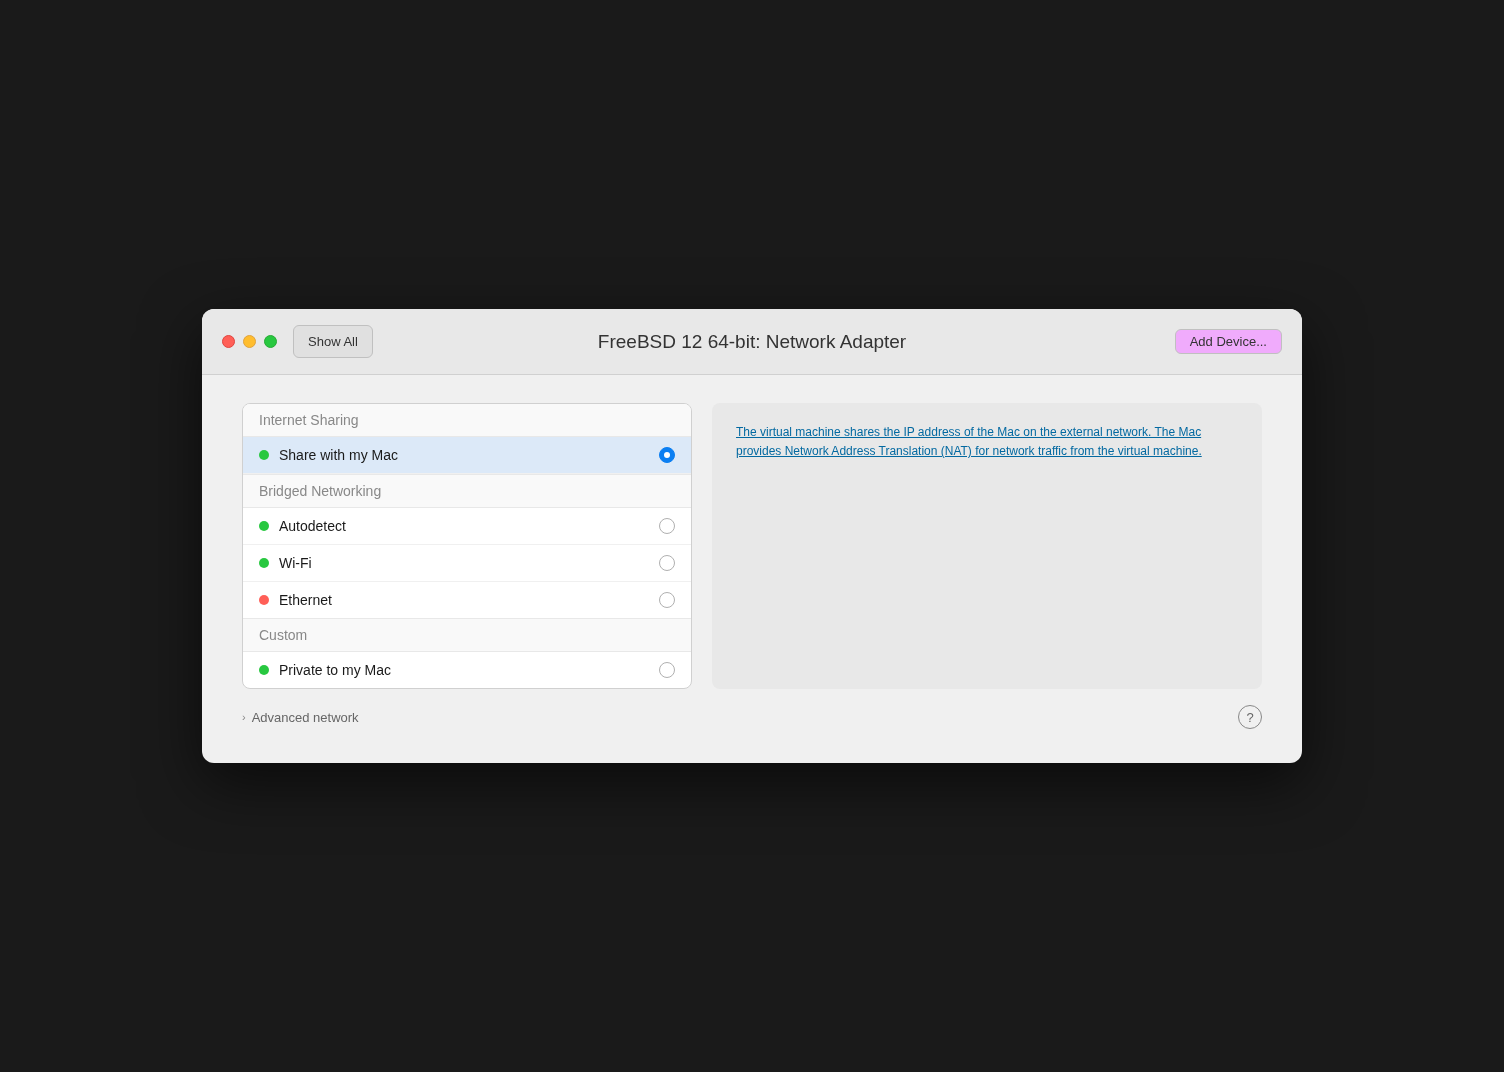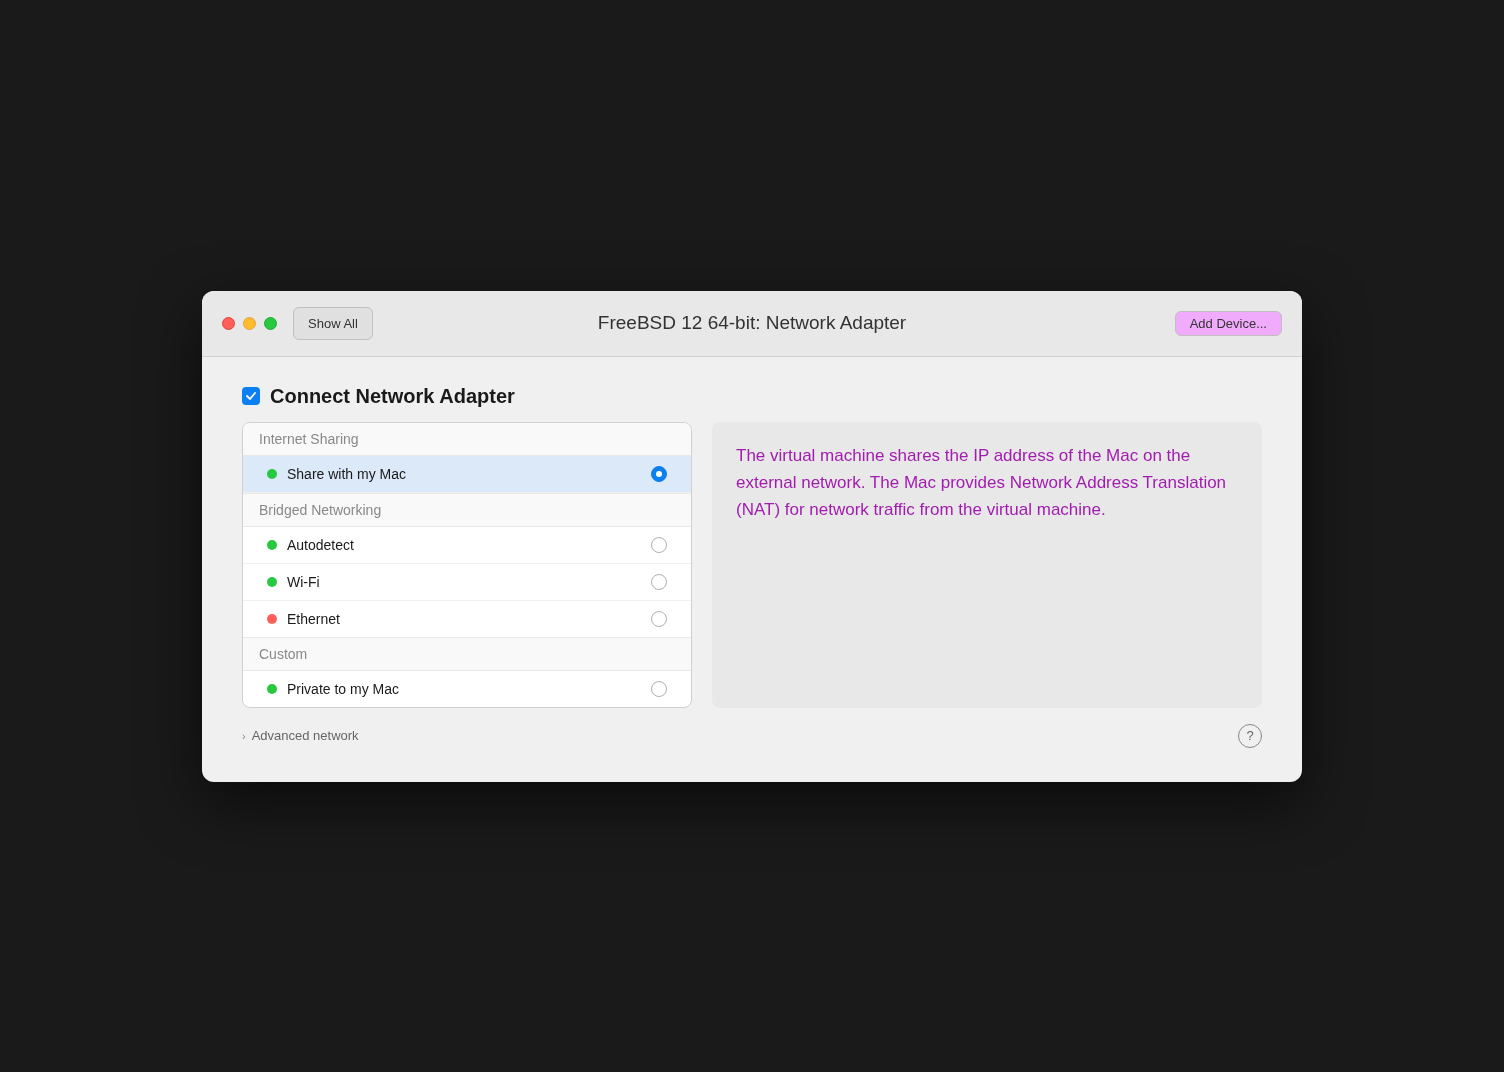--- a/index.html
+++ b/index.html
@@ -142,21 +142,21 @@
       font-size: 14px;
       font-weight: 400;
       color: #888;
       background: #f9f9f9;
       border-bottom: 1px solid #e8e8e8;
     }
 
     .network-item {
       display: flex;
       align-items: center;
-      padding: 10px 24px;
+      padding: 10px 16px;
       cursor: pointer;
       border-bottom: 1px solid #f0f0f0;
       gap: 10px;
     }
 
     .network-item.selected {
       background: #dce9f8;
     }
 
     .network-item:last-child {
@@ -202,23 +202,24 @@
       height: 6px;
       border-radius: 50%;
       background: white;
     }
 
     .info-panel {
       flex: 1;
       background: #e8e8e8;
       border-radius: 8px;
       padding: 20px 24px;
-      font-size: 17px;
-      color: #a21caf;
+      font-size: 12px;
+      color: #0369a1;
       line-height: 1.6;
+      text-decoration: underline;
     }
 
     .bottom-bar {
       display: flex;
       align-items: center;
       justify-content: space-between;
       padding: 16px 0 4px 0;
     }
 
     .advanced-options {
@@ -269,28 +270,20 @@
       <div class="traffic-light minimize"></div>
       <div class="traffic-light maximize"></div>
     </div>
     <button class="show-all-btn">Show All</button>
     <span class="window-title">FreeBSD 12 64-bit: Network Adapter</span>
     <button class="add-device-btn">Add Device...</button>
   </div>
 
   <div class="content">
 
-    <div class="section-header">
-      <div class="checkbox-custom">
-        <svg viewBox="0 0 12 12" fill="none">
-          <path d="M2 6L5 9L10 3" stroke="white" stroke-width="1.8" stroke-linecap="round" stroke-linejoin="round"></path>
-        </svg>
-      </div>
-      <span class="section-title">Connect Network Adapter</span>
-    </div>
 
 
     <div class="main-layout">
 
       <div class="network-list-panel">
 
         <div class="group-header">Internet Sharing</div>
         <div class="network-item selected">
           <div class="status-dot green"></div>
           <span class="network-label">Share with my Mac</span>

